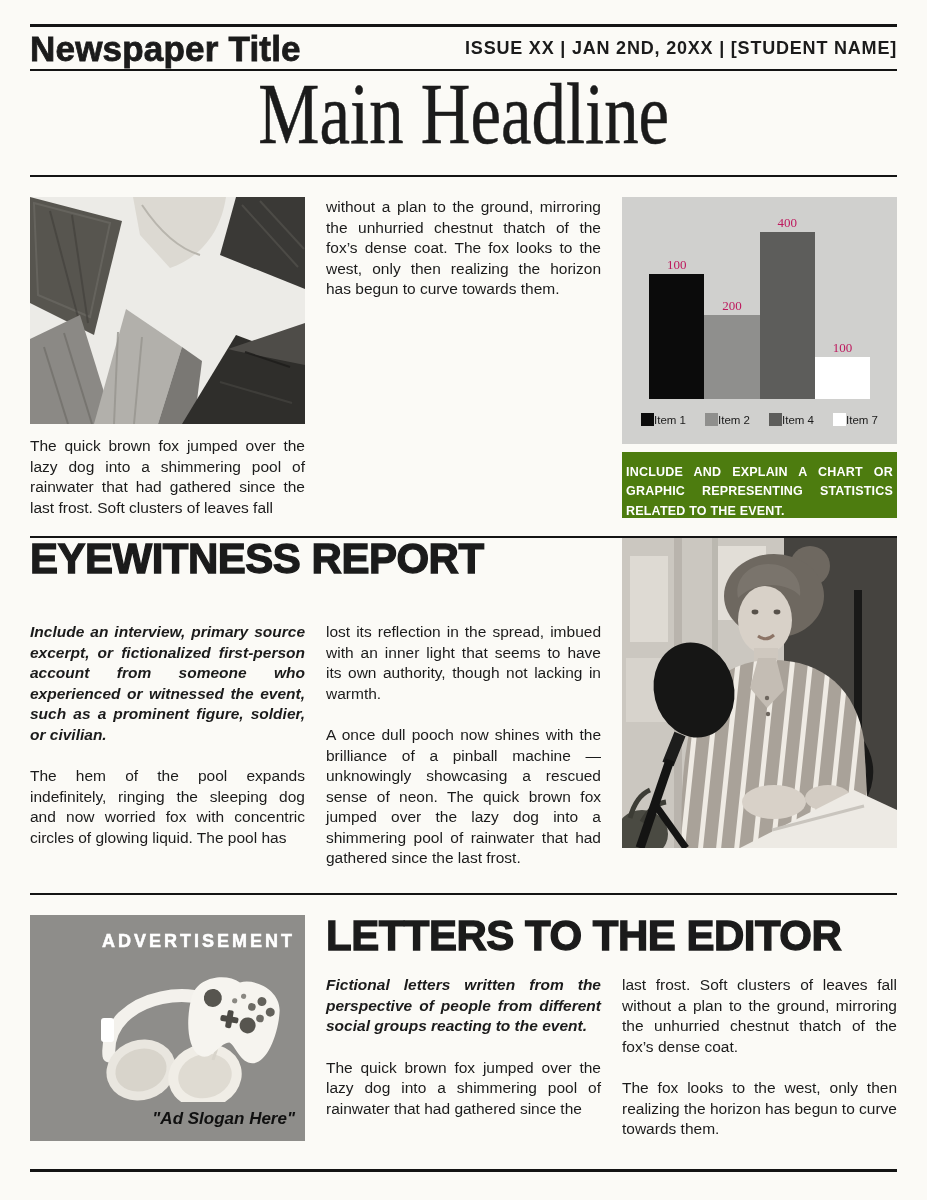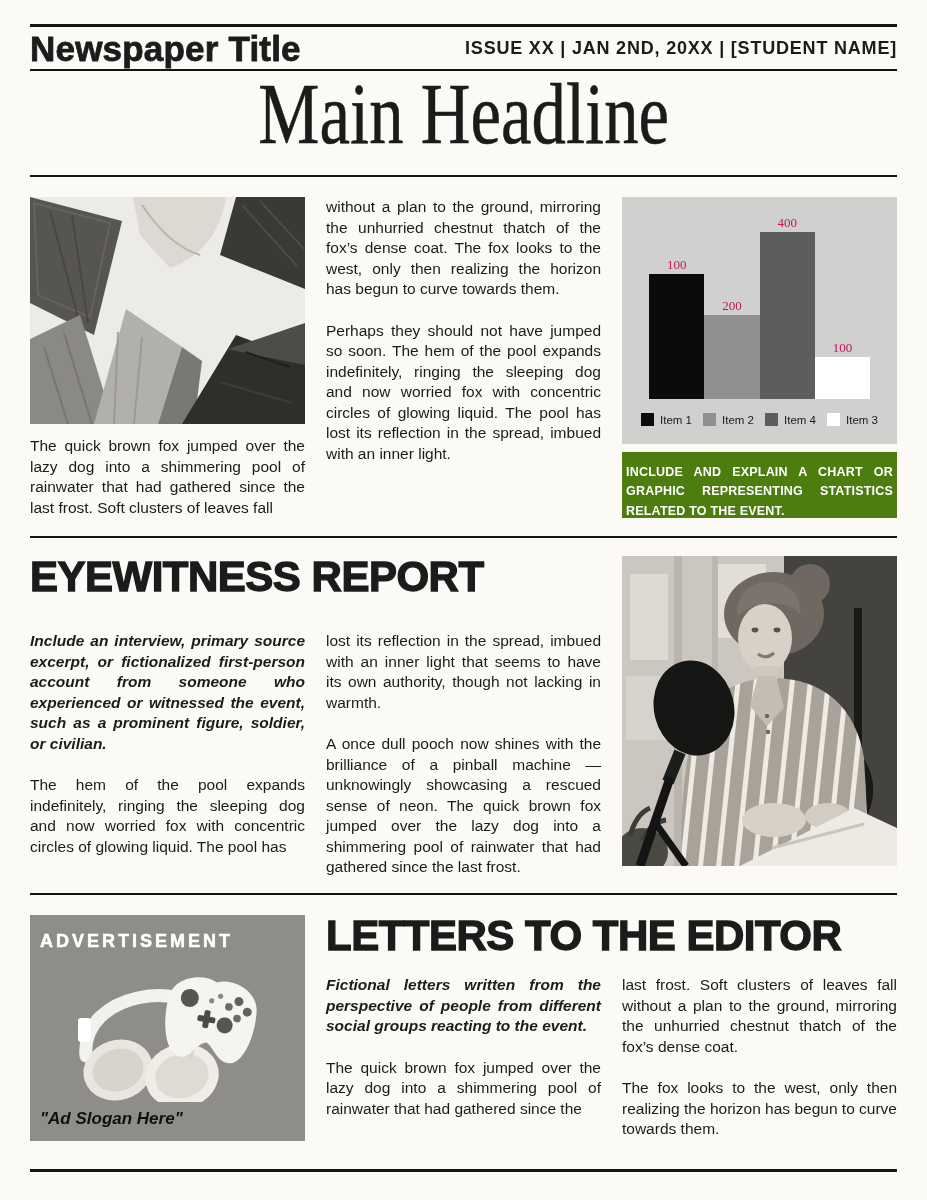--- a/index.html
+++ b/index.html
@@ -34,39 +34,39 @@
   
   .section-lead { padding-top:20px; height:361px; border-bottom:2px solid #141414; }
   .photo-frame { width:275px; height:227px; overflow:hidden; background:#e9e7e2; }
   .caption { margin-top:12px; }
   .chart-panel { background:#d0d0ce; height:247px; padding:14px 13px 10px; display:flex; flex-direction:column; }
   .chart-plot { display:flex; align-items:flex-end; height:188px; padding:0 14px 0 14px; }
   .bar-col { flex:1; height:100%; display:flex; flex-direction:column; justify-content:flex-end; align-items:center; }
   .bar-value { font-size:13px; color:#be185d; margin-bottom:3px; line-height:1;font-family:Liberation Serif, serif; }
   .bar { width:100%; }
   .chart-legend { display:flex; justify-content:space-between; align-items:center; margin-top:14px; padding:0 6px; }
-  .legend-item { display:flex; align-items:center; gap:6px; font-size:11.5px; color:#1b1b1b;text-align:right; }
+  .legend-item { display:flex; align-items:center; font-size:11.5px; color:#1b1b1b;text-align:right; }
   .swatch { width:13px; height:13px; display:inline-block; }
   .note-box {
     margin-top:8px; background:#4d7c0f; color:#ffffff; height:66px;
     font-size:12.5px; font-weight:700; line-height:1.55; letter-spacing:0.2px;
     text-align:justify; padding:11px 4px 10px;
   }
   
   .sec-headline {
     font-size:42px; font-weight:700; line-height:1; letter-spacing:-0.5px;
     -webkit-text-stroke:1.3px currentColor; margin:0 0 18px 0; white-space:nowrap;
   }
   
-  .section-ew { padding-top:18px; height:357px; border-bottom:2px solid #141414; }
+  .section-ew { height:357px; border-bottom:2px solid #141414; }
   .section-ew .sec-headline { grid-column:1 / 3; }
   .ew-photo { grid-column:3; grid-row:1 / 3; width:275px; height:310px; overflow:hidden; background:#45433f; }
   
   .section-letters { padding-top:20px; height:277px; border-bottom:3px solid #141414; display:grid; grid-template-columns:275px 1fr; column-gap:21px; }
-  .ad-box { background:#8e8d8a; width:275px; height:226px; display:flex; flex-direction:column; align-items:flex-start; padding:16px 10px 12px; }
+  .ad-box { background:#8e8d8a; width:275px; height:226px; display:flex; flex-direction:column; align-items:flex-end; padding:16px 10px 12px; }
   .ad-label { color:#ffffff; font-weight:700; font-size:18px; letter-spacing:3px; -webkit-text-stroke:0.5px currentColor; }
   .ad-art { flex:1; display:flex; align-items:center; justify-content:center; }
   .ad-slogan { font-size:17px; font-weight:700; font-style:italic; color:#101010; }
   .letters-cols { display:grid; grid-template-columns:275px 275px; column-gap:21px; }
 </style>
 </head>
 <body>
 
 <div class="page">
 
@@ -105,21 +105,20 @@
           <polygon points="198,152 275,126 275,168 206,154" fill="#4e4c48"></polygon>
           <line x1="215" y1="155" x2="260" y2="170" stroke="#1d1c1a" stroke-width="2" opacity="0.8"></line>
           <line x1="190" y1="185" x2="262" y2="206" stroke="#454440" stroke-width="2" opacity="0.7"></line>
         </svg>
       </div>
       <div class="caption bodytext">The quick brown fox jumped over the lazy dog into a shimmering pool of rainwater that had gathered since the last frost. Soft clusters of leaves fall</div>
     </div>
 
     <div class="bodytext">
       <p>without a plan to the ground, mirroring the unhurried chestnut thatch of the fox’s dense coat. The fox looks to the west, only then realizing the horizon has begun to curve towards them.</p>
-      <p>Perhaps they should not have jumped so soon. The hem of the pool expands indefinitely, ringing the sleeping dog and now worried fox with concentric circles of glowing liquid. The pool has lost its reflection in the spread, imbued with an inner light.</p>
     </div>
 
     <div>
       <div class="chart-panel">
         <div class="chart-plot">
             <div class="bar-col">
               <div class="bar-value">100</div>
               <div class="bar" style="height: 66.6667%; background: rgb(11, 11, 11);"></div>
             </div>
             <div class="bar-col">
@@ -143,21 +142,21 @@
             <div class="legend-item">
               <span class="swatch" style="background: rgb(143, 143, 141);"></span>
               <span>Item 2</span>
             </div>
             <div class="legend-item">
               <span class="swatch" style="background: rgb(93, 93, 91);"></span>
               <span>Item 4</span>
             </div>
             <div class="legend-item">
               <span class="swatch" style="background: rgb(255, 255, 255);"></span>
-              <span>Item 3</span>
+              <span>Item 7</span>
             </div>
           </div>
       </div>
       <div class="note-box">INCLUDE AND EXPLAIN A CHART OR GRAPHIC REPRESENTING STATISTICS RELATED TO THE EVENT.</div>
     </div>
   </div>
 
   <div class="section-ew cols3">
     <h2 class="sec-headline">EYEWITNESS REPORT</h2>
 

